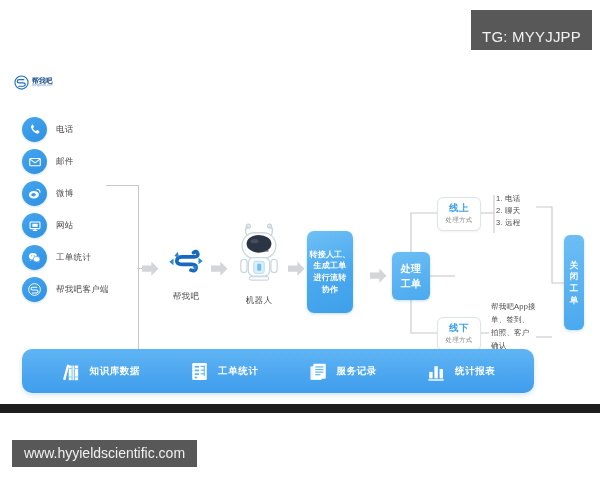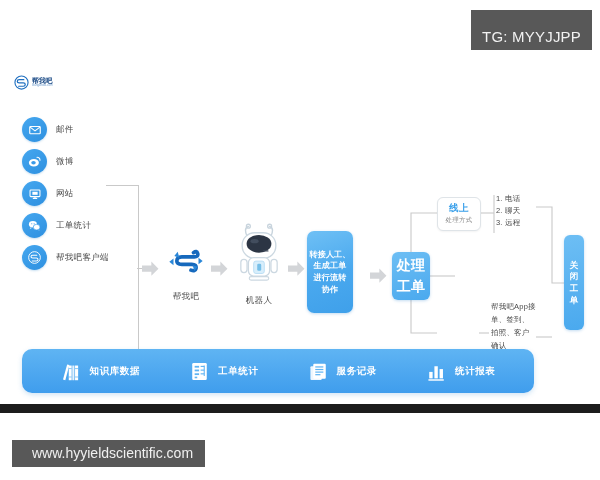--- a/index.html
+++ b/index.html
@@ -28,21 +28,21 @@
     line-height: 1;
     font-family: "Liberation Sans", sans-serif;
   }
   .url-watermark {
     position: absolute;
     left: 12px;
     top: 440px;
     background: #585858;
     color: #f0f0f0;
     font-size: 14px;
-    padding: 6px 12px 7px 20px;
+    padding: 6px 12px 7px 12px;
     line-height: 1;
     font-family: "Liberation Sans", sans-serif;
   }
   .bottom-edge {
     position: absolute;
     left: 0;
     top: 404px;
     width: 600px;
     height: 9px;
     background: #1d1d1d;
@@ -242,21 +242,21 @@
     height: 48px;
     border-radius: 6px;
     background: linear-gradient(160deg, #6dbef4 0%, #4aa9ee 100%);
     box-shadow: 0 1px 3px rgba(60,140,210,.3);
     display: flex;
     flex-direction: column;
     align-items: center;
     justify-content: center;
   }
   .box-ticket span {
-    font-size: 14px;
+    font-size: 10px;
     color: #ffffff;
     font-weight: bold;
     line-height: 1.5;
     letter-spacing: .3px;
   }
 
   
   .box-method {
     position: absolute;
     width: 42px;
@@ -403,20 +403,28 @@
       </svg>
       <div class="brand-word">
         <span class="cn">帮我吧</span>
         <span class="en">Bangwoba.com</span>
       </div>
     </div>
   </div>
 
   <div class="channels">
 
+    <div class="channel-row">
+      <span class="ch-icon">
+        <svg width="14" height="14" viewBox="0 0 24 24" fill="#ffffff">
+          <path d="M6.6 2.8c.5-.4 1.3-.3 1.7.3l1.9 2.7c.3.5.2 1.2-.3 1.6l-1.1.9c-.3.3-.4.7-.2 1.1.9 1.9 2.4 3.4 4.3 4.3.4.2.8.1 1.1-.2l.9-1.1c.4-.5 1.1-.6 1.6-.3l2.7 1.9c.6.4.7 1.2.3 1.7l-1.6 2c-.5.6-1.3.9-2 .7C11 17.2 6.8 13 5.1 7.4c-.2-.8 0-1.6.7-2.1l.8-2.5z"></path>
+        </svg>
+      </span>
+      <span class="ch-label">电话</span>
+    </div>
 
     <div class="channel-row">
       <span class="ch-icon">
         <svg width="14" height="14" viewBox="0 0 24 24" fill="none" stroke="#ffffff" stroke-width="1.9">
           <rect x="3" y="6" width="18" height="12.5" rx="1.4"></rect>
           <path d="M3.6 7 L12 13.4 L20.4 7"></path>
         </svg>
       </span>
       <span class="ch-label">邮件</span>
     </div>
@@ -544,20 +552,24 @@
     <span class="m-title">线上</span>
     <span class="m-sub">处理方式</span>
   </div>
 
   <div class="detail-list" id="detail-online">
     <div>1. 电话</div>
     <div>2. 聊天</div>
     <div>3. 远程</div>
   </div>
 
+  <div class="box-method" id="method-offline">
+    <span class="m-title">线下</span>
+    <span class="m-sub">处理方式</span>
+  </div>
 
   <div class="detail-list" id="detail-offline">帮我吧App接单、签到、拍照、客户确认</div>
 
   <div class="box-closed">
     <span>关</span>
     <span>闭</span>
     <span>工</span>
     <span>单</span>
   </div>
 

